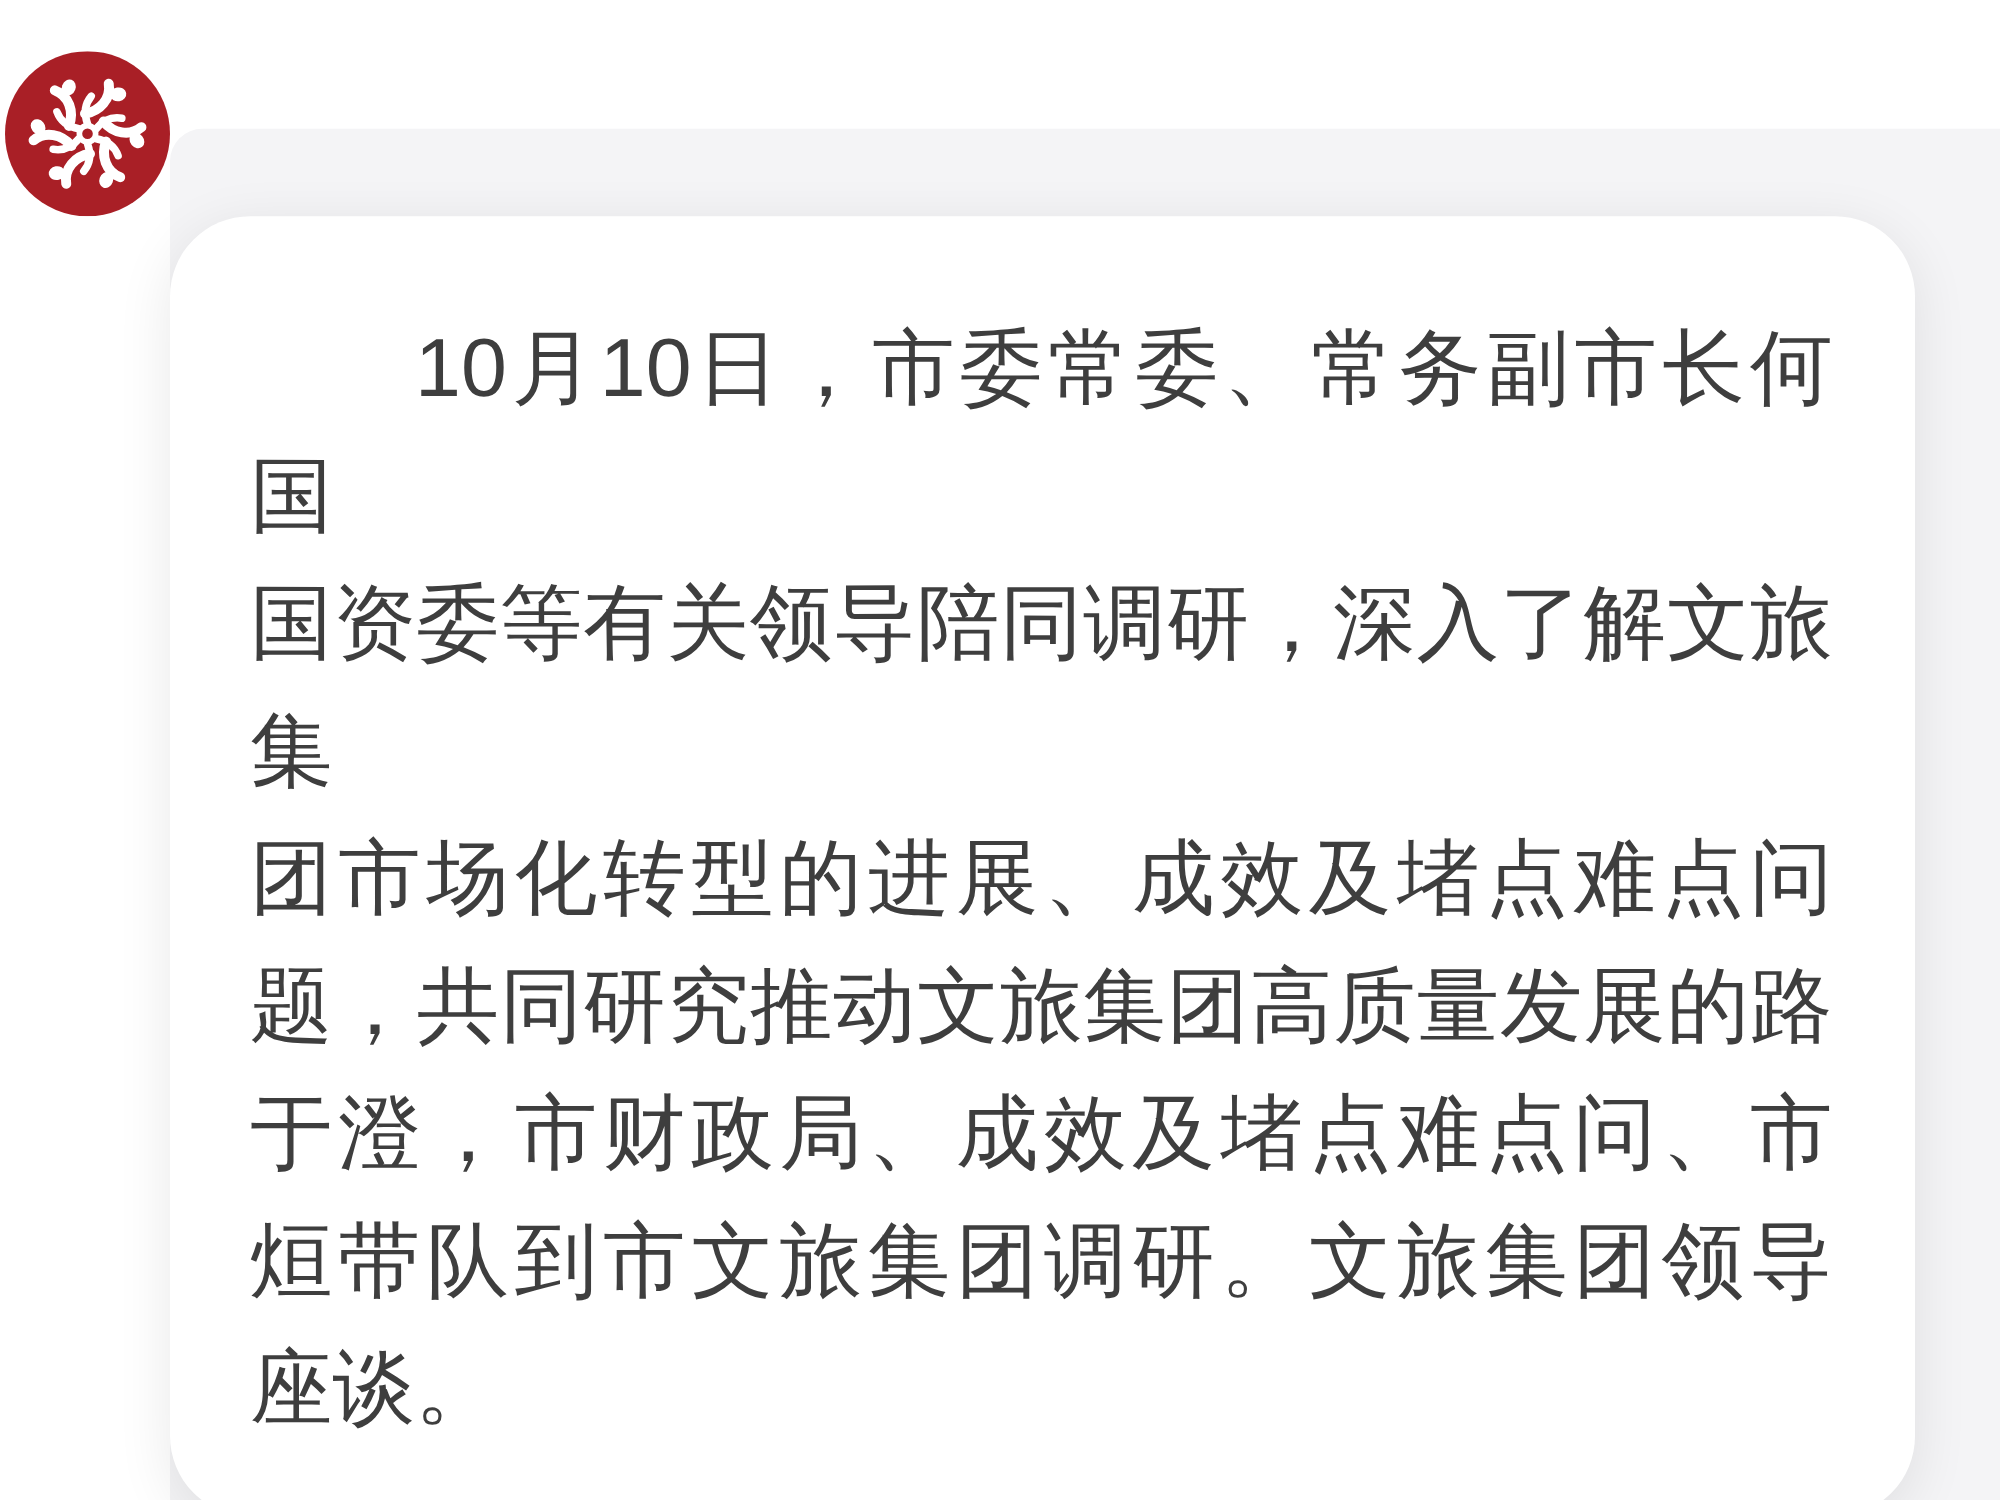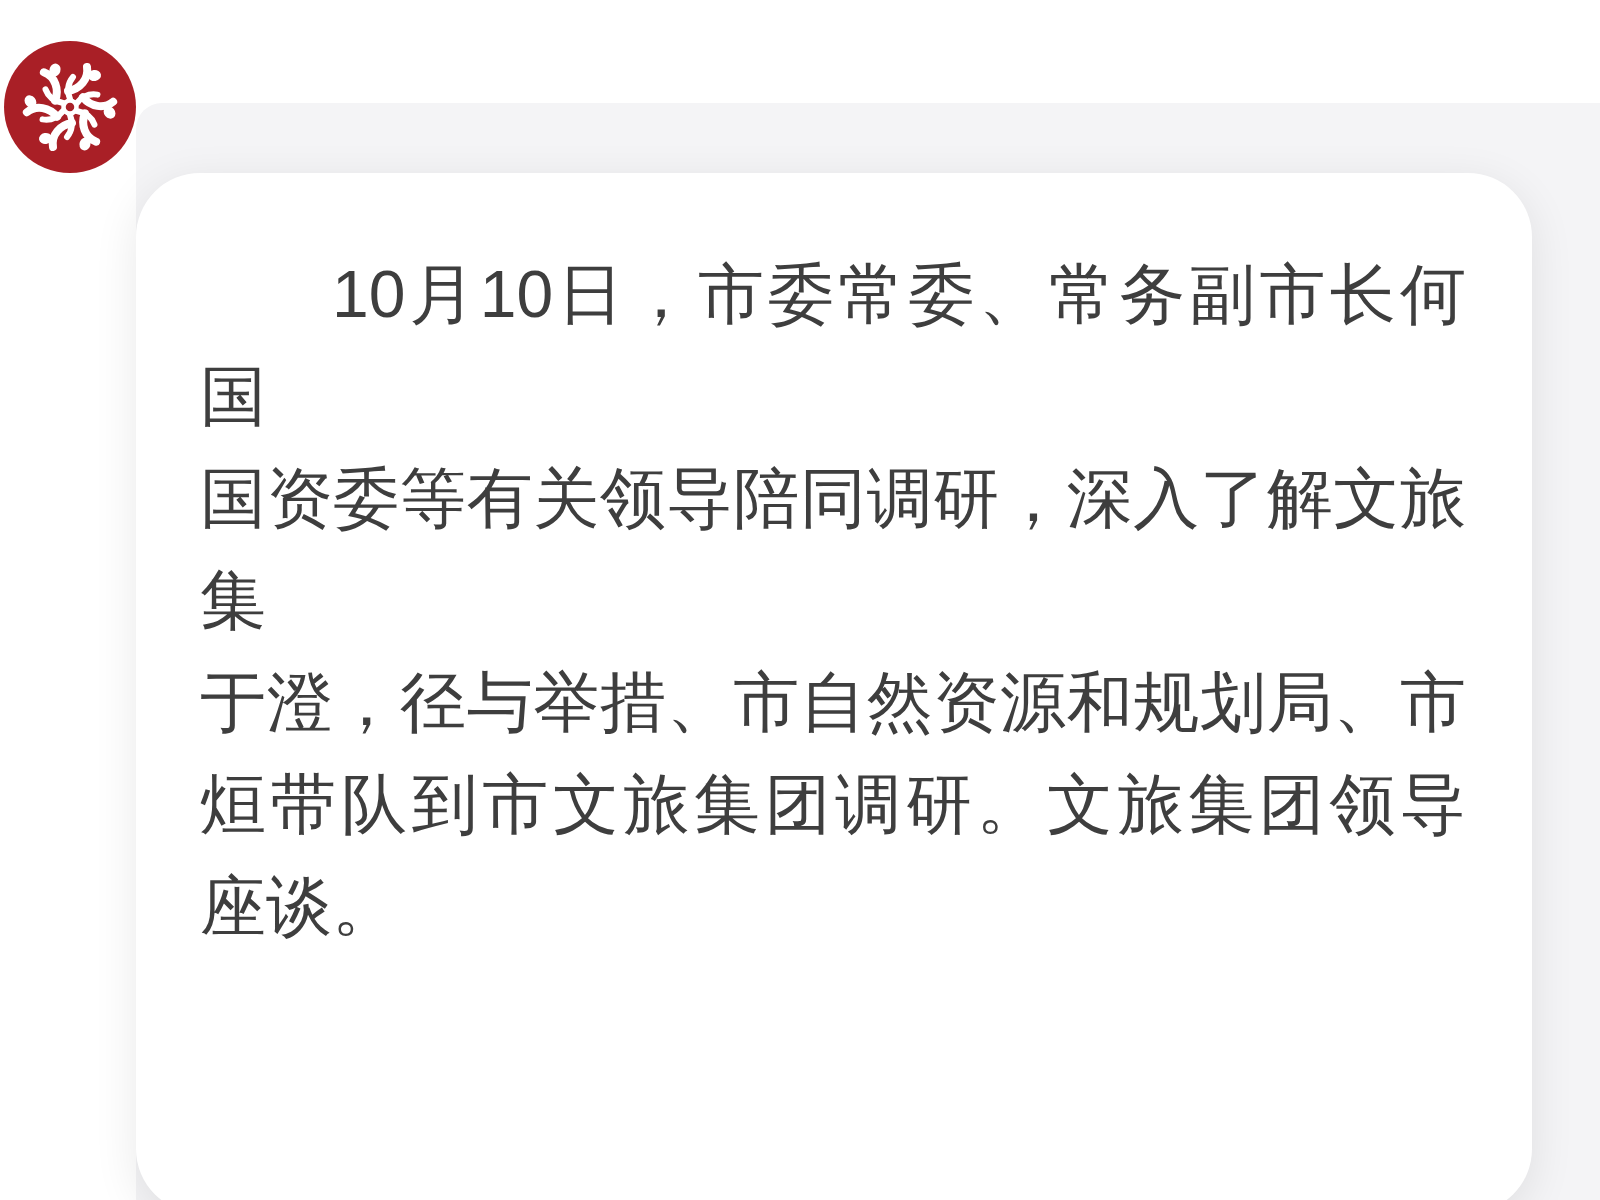--- a/index.html
+++ b/index.html
@@ -65,21 +65,23 @@
 <body>
 
 <div class="stage">
 
   <div class="panel"></div>
 
   <div class="card">
     <div class="paragraph">
       <div class="tline indent">10月10日，市委常委、常务副市长何国</div>
       <div class="tline">国资委等有关领导陪同调研，深入了解文旅集</div>
-      <div class="tline">于澄，径与举措、市自然资源和规划局、市</div>
+      <div class="tline">团市场化转型的进展、成效及堵点难点问</div>
+      <div class="tline">题，共同研究推动文旅集团高质量发展的路</div>
+      <div class="tline">于澄，市财政局、成效及堵点难点问、市</div>
       <div class="tline">烜带队到市文旅集团调研。文旅集团领导</div>
       <div class="tline last">座谈。</div>
     </div>
   </div>
 
   <div class="logo">
     <svg viewBox="0 0 132 132" xmlns="http://www.w3.org/2000/svg">
       <circle class="seal-bg" cx="66" cy="66" r="66"></circle>
       <g>
         <g transform="rotate(0 66 66)">

